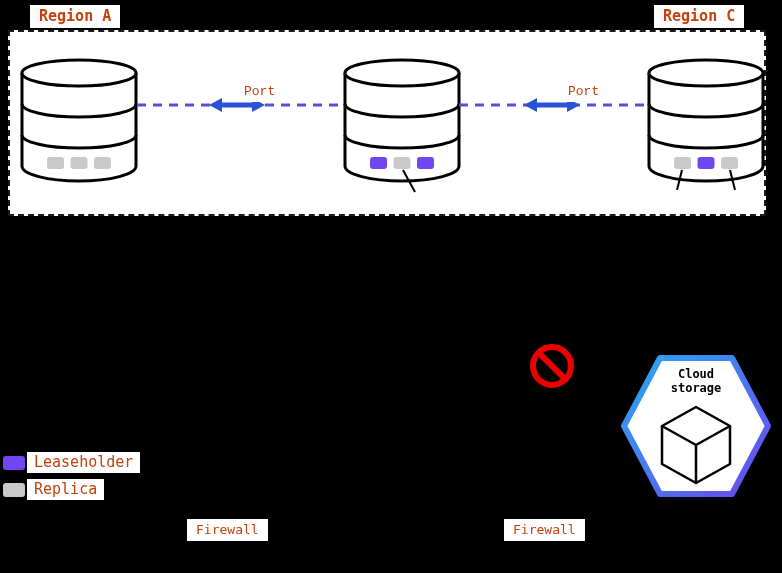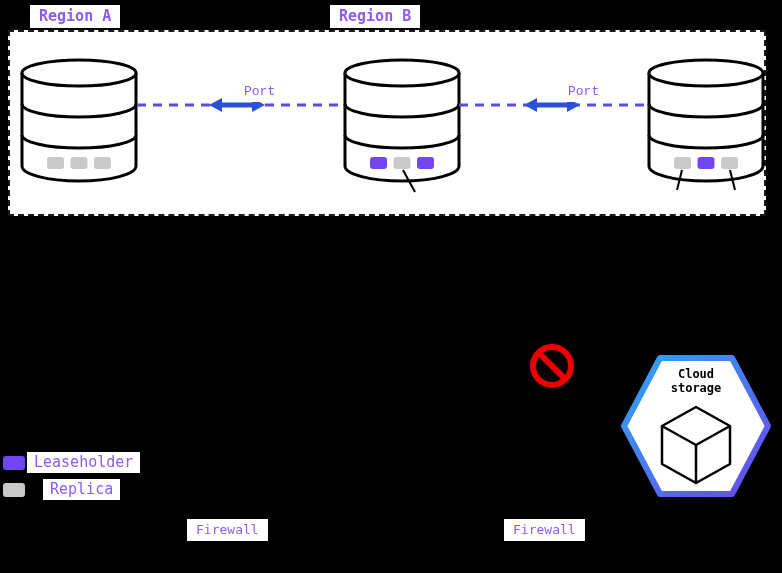--- a/index.html
+++ b/index.html
@@ -1,40 +1,40 @@
 <!DOCTYPE html>
 <html><head>
 <meta charset="utf-8">
 <style>
   html,body { margin:0; padding:0; background:#000; }
   .stage {
     position:relative; width:782px; height:573px; background:#000;
     overflow:hidden; font-family:"DejaVu Sans Mono","Liberation Mono",monospace;
   }
   .abs { position:absolute; }
-  .txtbox { position:absolute; background:#fff; color:#8b5cf6; white-space:nowrap; line-height:1.25; }
+  .txtbox { position:absolute; background:#fff; color:#c2410c; white-space:nowrap; line-height:1.25; }
   .region-label  { border:2px solid #000; font-weight:bold; font-size:15px; padding:2px 9px; }
   .port-label    { font-size:13px; padding:2px 8px;font-family:Liberation Mono, monospace; }
   .legend-label  { font-size:15px; padding:1px 7px; }
   .firewall-label{ font-size:13px; padding:3px 9px; }
   .panel {
     position:absolute; left:8px; top:30px; width:758px; height:186px;
     background:#fff; border:2px dashed #1a1a1a; box-sizing:border-box;
   }
   svg { display:block; }
 </style>
 </head>
 <body>
 
 <div class="stage">
 
   <div class="panel"></div>
 
   <div class="txtbox region-label" style="left:28px; top:3px;">Region A</div>
-  <div class="txtbox region-label" style="left:328px; top:3px;">Region B</div>
+  <div class="txtbox region-label" style="left:652px; top:3px;">Region C</div>
 
   <svg class="abs" style="left:19px; top:58px;" width="120" height="126" viewBox="0 0 120 126">
     <path d="M3,15 L3,108 A57,15 0 0 0 117,108 L117,15" fill="#fff" stroke="#000" stroke-width="3"></path>
     <ellipse cx="60" cy="15" rx="57" ry="13" fill="#fff" stroke="#000" stroke-width="3"></ellipse>
     <path d="M3,46 A57,13 0 0 0 117,46" fill="none" stroke="#000" stroke-width="3"></path>
     <path d="M3,77 A57,13 0 0 0 117,77" fill="none" stroke="#000" stroke-width="3"></path>
     <rect x="28" y="99" width="17" height="12" rx="3" fill="#c9c9c9"></rect>
     <rect x="51.5" y="99" width="17" height="12" rx="3" fill="#c9c9c9"></rect>
     <rect x="75" y="99" width="17" height="12" rx="3" fill="#c9c9c9"></rect>
   </svg>
@@ -108,18 +108,18 @@
   </svg>
 
   <svg class="abs" style="left:2px; top:455px;" width="24" height="17" viewBox="0 0 24 17">
     <rect x="1" y="1" width="22" height="14" rx="3" fill="#6f46f0"></rect>
   </svg>
   <div class="txtbox legend-label" style="left:27px; top:452px;">Leaseholder</div>
 
   <svg class="abs" style="left:2px; top:482px;" width="24" height="17" viewBox="0 0 24 17">
     <rect x="1" y="1" width="22" height="14" rx="3" fill="#c9c9c9"></rect>
   </svg>
-  <div class="txtbox legend-label" style="left:27px; top:479px;margin-left:16px;">Replica</div>
+  <div class="txtbox legend-label" style="left:27px; top:479px;">Replica</div>
 
   <div class="txtbox firewall-label" style="left:187px; top:519px;">Firewall</div>
   <div class="txtbox firewall-label" style="left:504px; top:519px;">Firewall</div>
 
 </div>
 
 </body></html>

